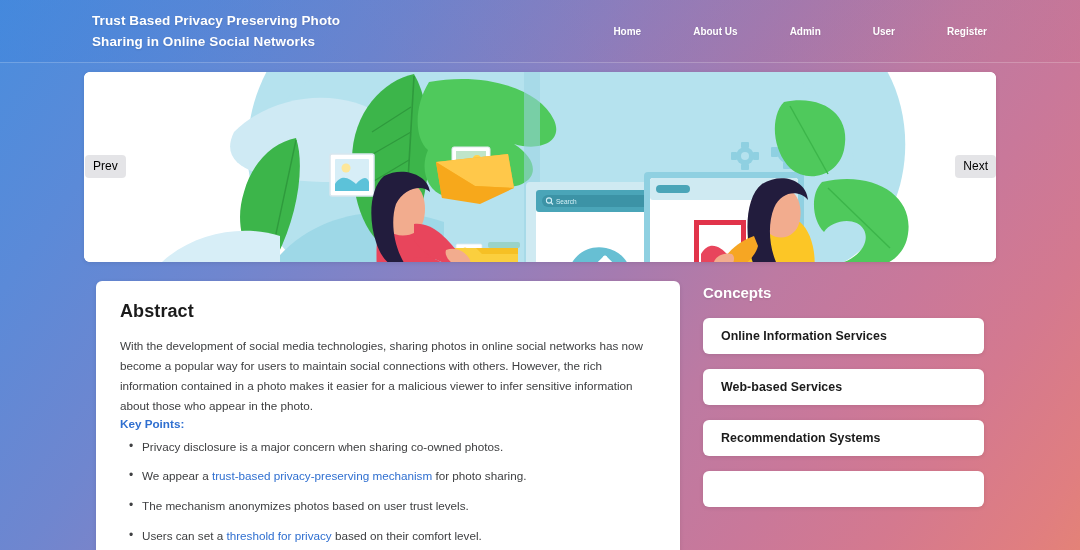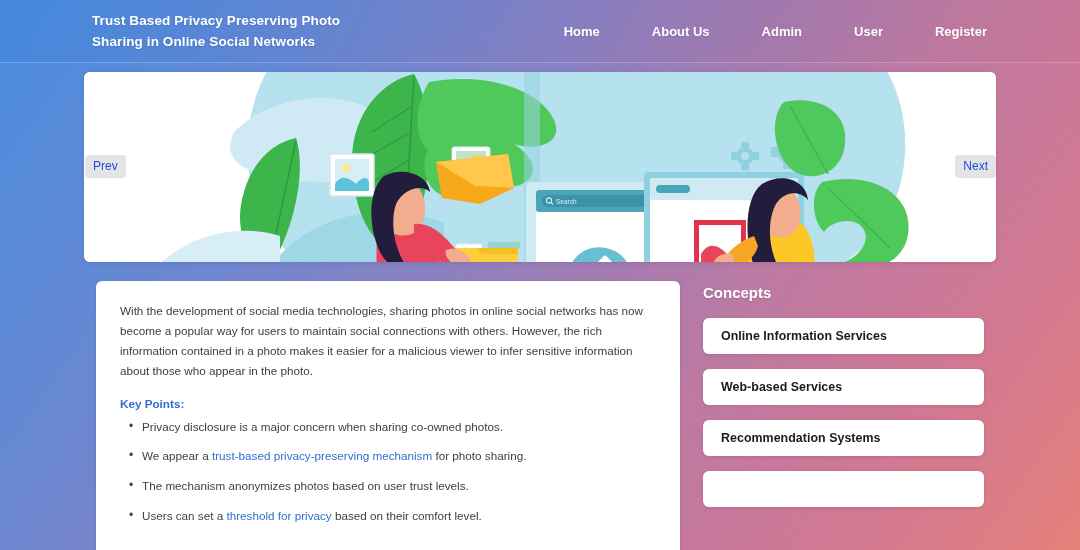--- a/index.html
+++ b/index.html
@@ -60,21 +60,21 @@
 
   .main-nav {
     margin-left: auto;
     margin-right: 93px;
     display: flex;
     align-items: center;
     gap: 0px;
   }
   .nav-link {
     color: #ffffff;
-    font-size: 13px;
+    font-size: 10px;
     font-weight: bold;
     text-decoration: none;
     padding: 6px 0;
     margin-left: 52px;
     white-space: nowrap;
     text-shadow: 0 1px 2px rgba(0,0,0,0.10);
     cursor: pointer;
   }
   .nav-link:first-child { margin-left: 0; }
 
@@ -89,21 +89,21 @@
     border-radius: 6px;
     overflow: hidden;
     box-shadow: 0 1px 4px rgba(0,0,0,0.10);
   }
   .hero-svg { display: block; width: 100%; height: 100%; }
 
   .carousel-btn {
     position: absolute;
     top: 155px;
     background: rgba(225,225,228,0.90);
-    color: #1d4ed8;
+    color: #000000;
     font-size: 12px;
     border: none;
     border-radius: 4px;
     padding: 5px 8px 6px 8px;
     cursor: pointer;
     font-family: "Liberation Sans", sans-serif;
     line-height: 1;
     z-index: 6;
     text-align: center;
   }
@@ -132,21 +132,20 @@
     font-size: 18px;
     font-weight: bold;
     color: #1b1b1b;
     margin-bottom: 14px;
     letter-spacing: 0.1px;
   }
   .abstract-body {
     font-size: 11.7px;
     line-height: 1.72;
     color: #3f4042;
-    margin-bottom: 15px;
     text-align: left;
   }
   .keypoints-label {
     font-size: 11.7px;
     font-weight: bold;
     color: #2f6fd0;
     margin-bottom: 9px;
   }
   .keypoints-list {
     list-style: none;
@@ -365,20 +364,21 @@
     </g>
   </svg>
 </div>
 
 <button class="carousel-btn prev">Prev</button>
 <button class="carousel-btn next">Next</button>
 
 <div class="content-row">
 
   <section class="abstract-card">
+    <h2 class="abstract-title">Abstract</h2>
     <p class="abstract-body">With the development of social media technologies, sharing photos in online social networks has now become a popular way for users to maintain social connections with others. However, the rich information contained in a photo makes it easier for a malicious viewer to infer sensitive information about those who appear in the photo.</p>
     <div class="keypoints-label">Key Points:</div>
     <ul class="keypoints-list">
       <li>
         <span>Privacy disclosure is a major concern when sharing co-owned photos.</span><span class="kp-link"></span><span></span>
       </li>
       <li>
         <span>We appear a </span><span class="kp-link">trust-based privacy-preserving mechanism</span><span> for photo sharing.</span>
       </li>
       <li>

